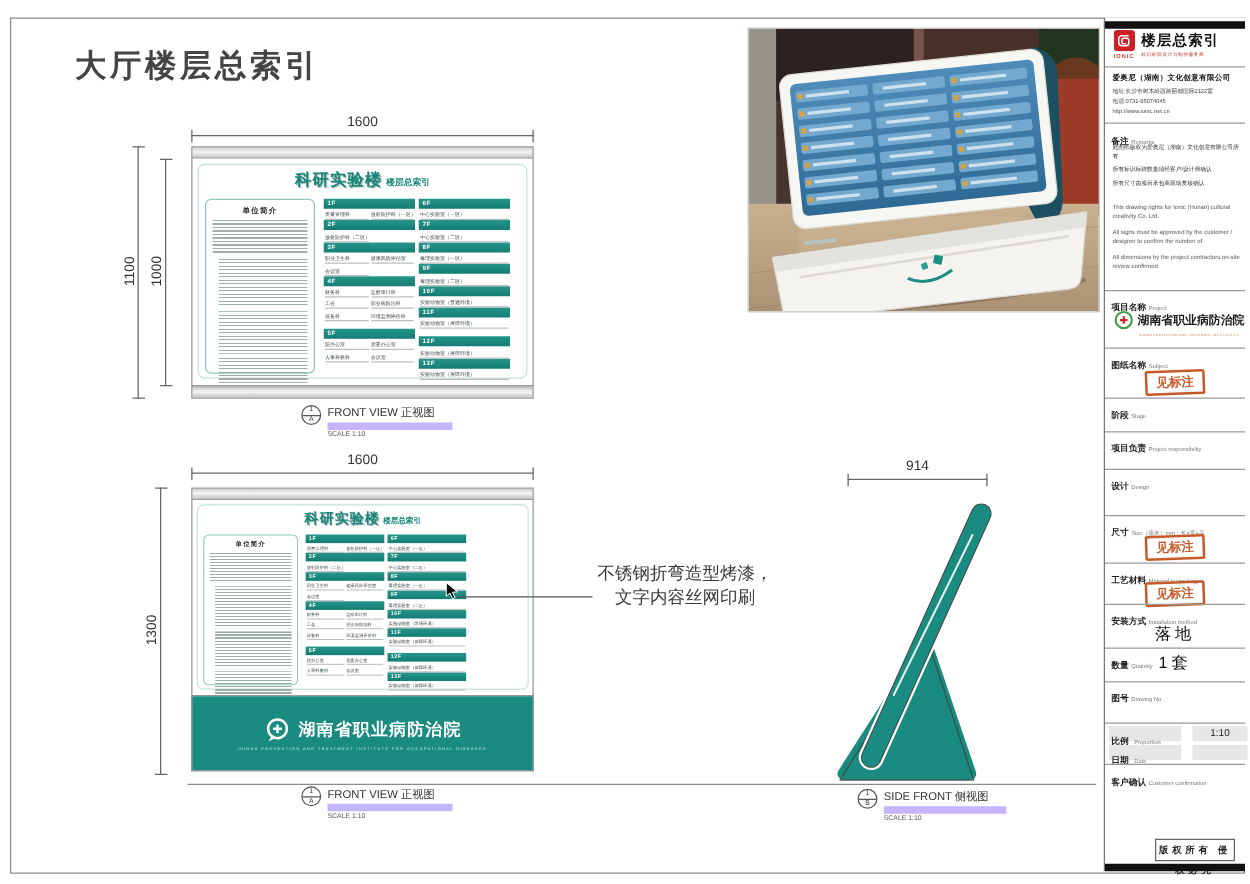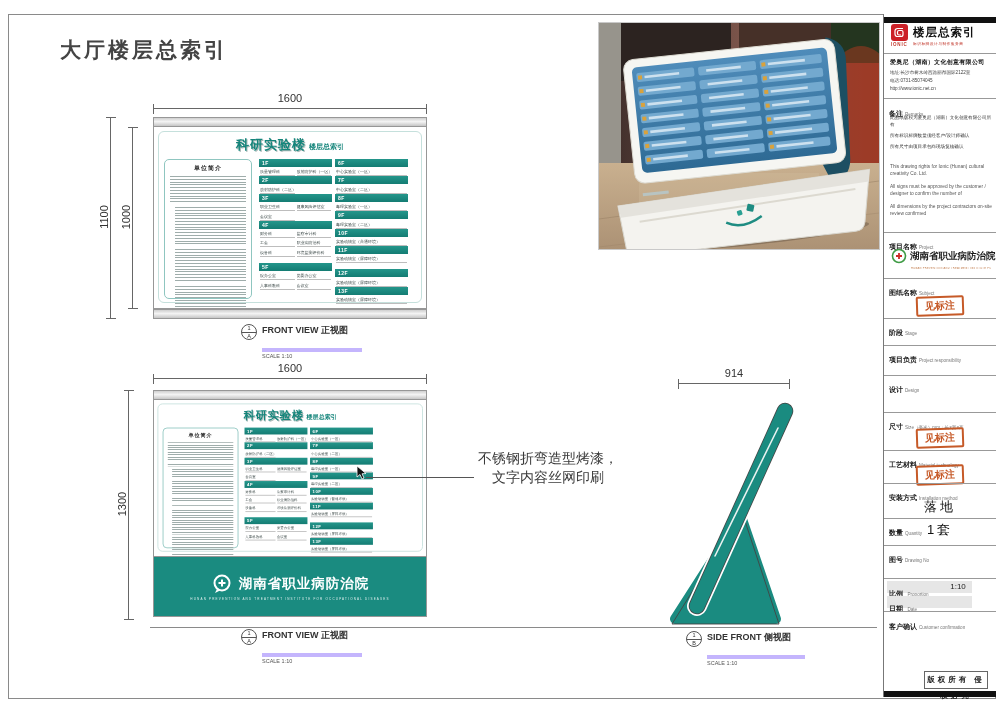--- a/index.html
+++ b/index.html
@@ -1,20 +1,20 @@
 <!DOCTYPE html>
 <html><head>
 <meta charset="utf-8">
 <style>
   html,body{margin:0;padding:0;background:#fff;}
   body{font-family:"Liberation Sans",sans-serif;color:#333;}
   #sheet{position:relative;width:1000px;height:707px;background:#fff;overflow:hidden;}
   .frame{position:absolute;left:8px;top:14px;width:986px;height:683px;border:1px solid #8a8a8a;}
   
-  #page-title{position:absolute;left:60px;top:36px;font-size:21px;font-weight:bold;color:#444;letter-spacing:3px;}
+  #page-title{position:absolute;left:60px;top:36px;font-size:25px;font-weight:bold;color:#444;letter-spacing:3px;}
   
   .hdim{position:absolute;border-top:1px solid #666;}
   .hdim::before,.hdim::after{content:'';position:absolute;top:-5px;width:1px;height:10px;background:#666;}
   .hdim::before{left:0}.hdim::after{right:0}
   .vdim{position:absolute;border-left:1px solid #666;}
   .vdim::before,.vdim::after{content:'';position:absolute;left:-5px;height:1px;width:10px;background:#666;}
   .vdim::before{top:0}.vdim::after{bottom:0}
   .dimlabel-h{position:absolute;text-align:center;font-size:11px;color:#333;}
   .dimlabel-v{position:absolute;width:44px;text-align:center;font-size:11px;color:#333;transform:rotate(-90deg);}
   
@@ -43,21 +43,21 @@
   .fgap{height:6px;}
   .footer-band{position:relative;height:60px;background:#1A8B80;border:1px solid #979797;border-top:none;box-sizing:border-box;display:flex;flex-direction:column;align-items:center;justify-content:center;}
   .band-row{display:flex;align-items:center;gap:6px;}
   .band-name{color:#fff;font-size:13.5px;font-weight:bold;font-family:"Liberation Serif",serif;letter-spacing:1px;}
   .band-en{color:rgba(255,255,255,.85);font-size:3px;letter-spacing:1.2px;margin-top:2px;}
   
   .viewlabel{position:absolute;display:flex;gap:5px;align-items:flex-start;}
   .vl-circle{width:16px;height:16px;border:1px solid #555;border-radius:50%;display:flex;flex-direction:column;box-sizing:border-box;}
   .vl-circle div{flex:1;text-align:center;font-size:5.5px;line-height:7px;color:#333;}
   .vl-circle div + div{border-top:1px solid #555;}
-  .vl-title{font-size:9px;font-weight:bold;color:#333;border-bottom:4px solid #c4b5fd;padding-bottom:11px;padding-right:14px;white-space:nowrap;}
+  .vl-title{font-size:9px;font-weight:normal;color:#333;border-bottom:6px solid #c4b5fd;padding-bottom:1px;padding-right:14px;white-space:nowrap;}
   .vl-scale{font-size:5.5px;color:#555;margin-top:1px;}
   
   #annotation{position:absolute;left:478px;top:449px;font-size:14px;line-height:1.35;color:#3a3a3a;text-align:center;}
   #leader{position:absolute;left:366px;top:477px;width:108px;border-top:1px solid #555;}
   #cursor{position:absolute;left:356px;top:465px;}
   
   #ground{position:absolute;left:150px;top:627px;width:727px;border-top:1px solid #8a8a8a;}
   
   #photo{position:absolute;left:598px;top:22px;width:280px;height:226px;border:1px solid #c9c9c9;box-sizing:content-box;}
   
@@ -65,21 +65,21 @@
   #tblock .hr{position:absolute;left:0;right:0;border-top:1px solid #999;}
   .bar{position:absolute;left:0;right:0;height:6px;background:#111;}
   .lbl{position:absolute;left:5px;right:3px;white-space:nowrap;overflow:hidden;}
   .lbl .cn{font-size:7px;font-weight:bold;color:#222;}
   .lbl .en{font-size:4.6px;color:#777;margin-left:2px;}
   .stamp{position:absolute;left:50%;transform:translateX(-50%) rotate(-2deg);border:2px solid #C65A28;color:#C65A28;font-size:10px;font-weight:bold;padding:1px 7px;border-radius:2px;white-space:nowrap;}
   .bigval{position:absolute;left:0;right:0;text-align:center;font-size:13px;color:#111;letter-spacing:3px;}
   .grayrow{position:absolute;height:12px;}
   .grayrow .gcell{position:absolute;top:0;bottom:0;background:#e6e6e6;}
   .grayrow .glabel{left:3px;width:58px;padding:1px 2px;box-sizing:border-box;}
-  .grayrow .gval{left:60px;width:28px;text-align:center;font-size:8px;line-height:12px;color:#222;}
+  .grayrow .gval{left:70px;width:44px;text-align:center;font-size:8px;line-height:12px;color:#222;}
   #brand-company{position:absolute;left:29px;top:11px;font-size:11.5px;font-weight:bold;color:#111;letter-spacing:1px;}
   #brand-tagline{position:absolute;left:29px;top:27px;font-size:3.8px;color:#c23a2e;letter-spacing:.4px;}
   #brand-ionic{position:absolute;left:7px;top:28px;font-size:4.5px;font-weight:bold;color:#c23a2e;letter-spacing:.8px;}
   .infoline{font-size:4.6px;color:#444;line-height:1.7;}
   #info1{font-size:6px;font-weight:bold;color:#111;margin-bottom:2px;letter-spacing:.3px;}
   .rp{margin:0 0 4px 0;font-size:4.6px;color:#333;line-height:1.5;}
   .rp-en{font-size:4.8px;color:#555;margin-bottom:6px;line-height:1.45;}
   #proj-name{font-size:9.5px;font-weight:bold;color:#1a1a1a;font-family:"Liberation Serif",serif;}
   #proj-en{position:absolute;left:27px;top:253px;width:80px;font-size:2.6px;color:#c07a4a;letter-spacing:.3px;white-space:nowrap;overflow:hidden;}
   #tb-footer{position:absolute;left:8px;right:8px;top:657px;height:16px;border:1px solid #666;text-align:center;font-size:7.5px;font-weight:bold;letter-spacing:3px;line-height:16px;color:#222;margin-left:32px;}

